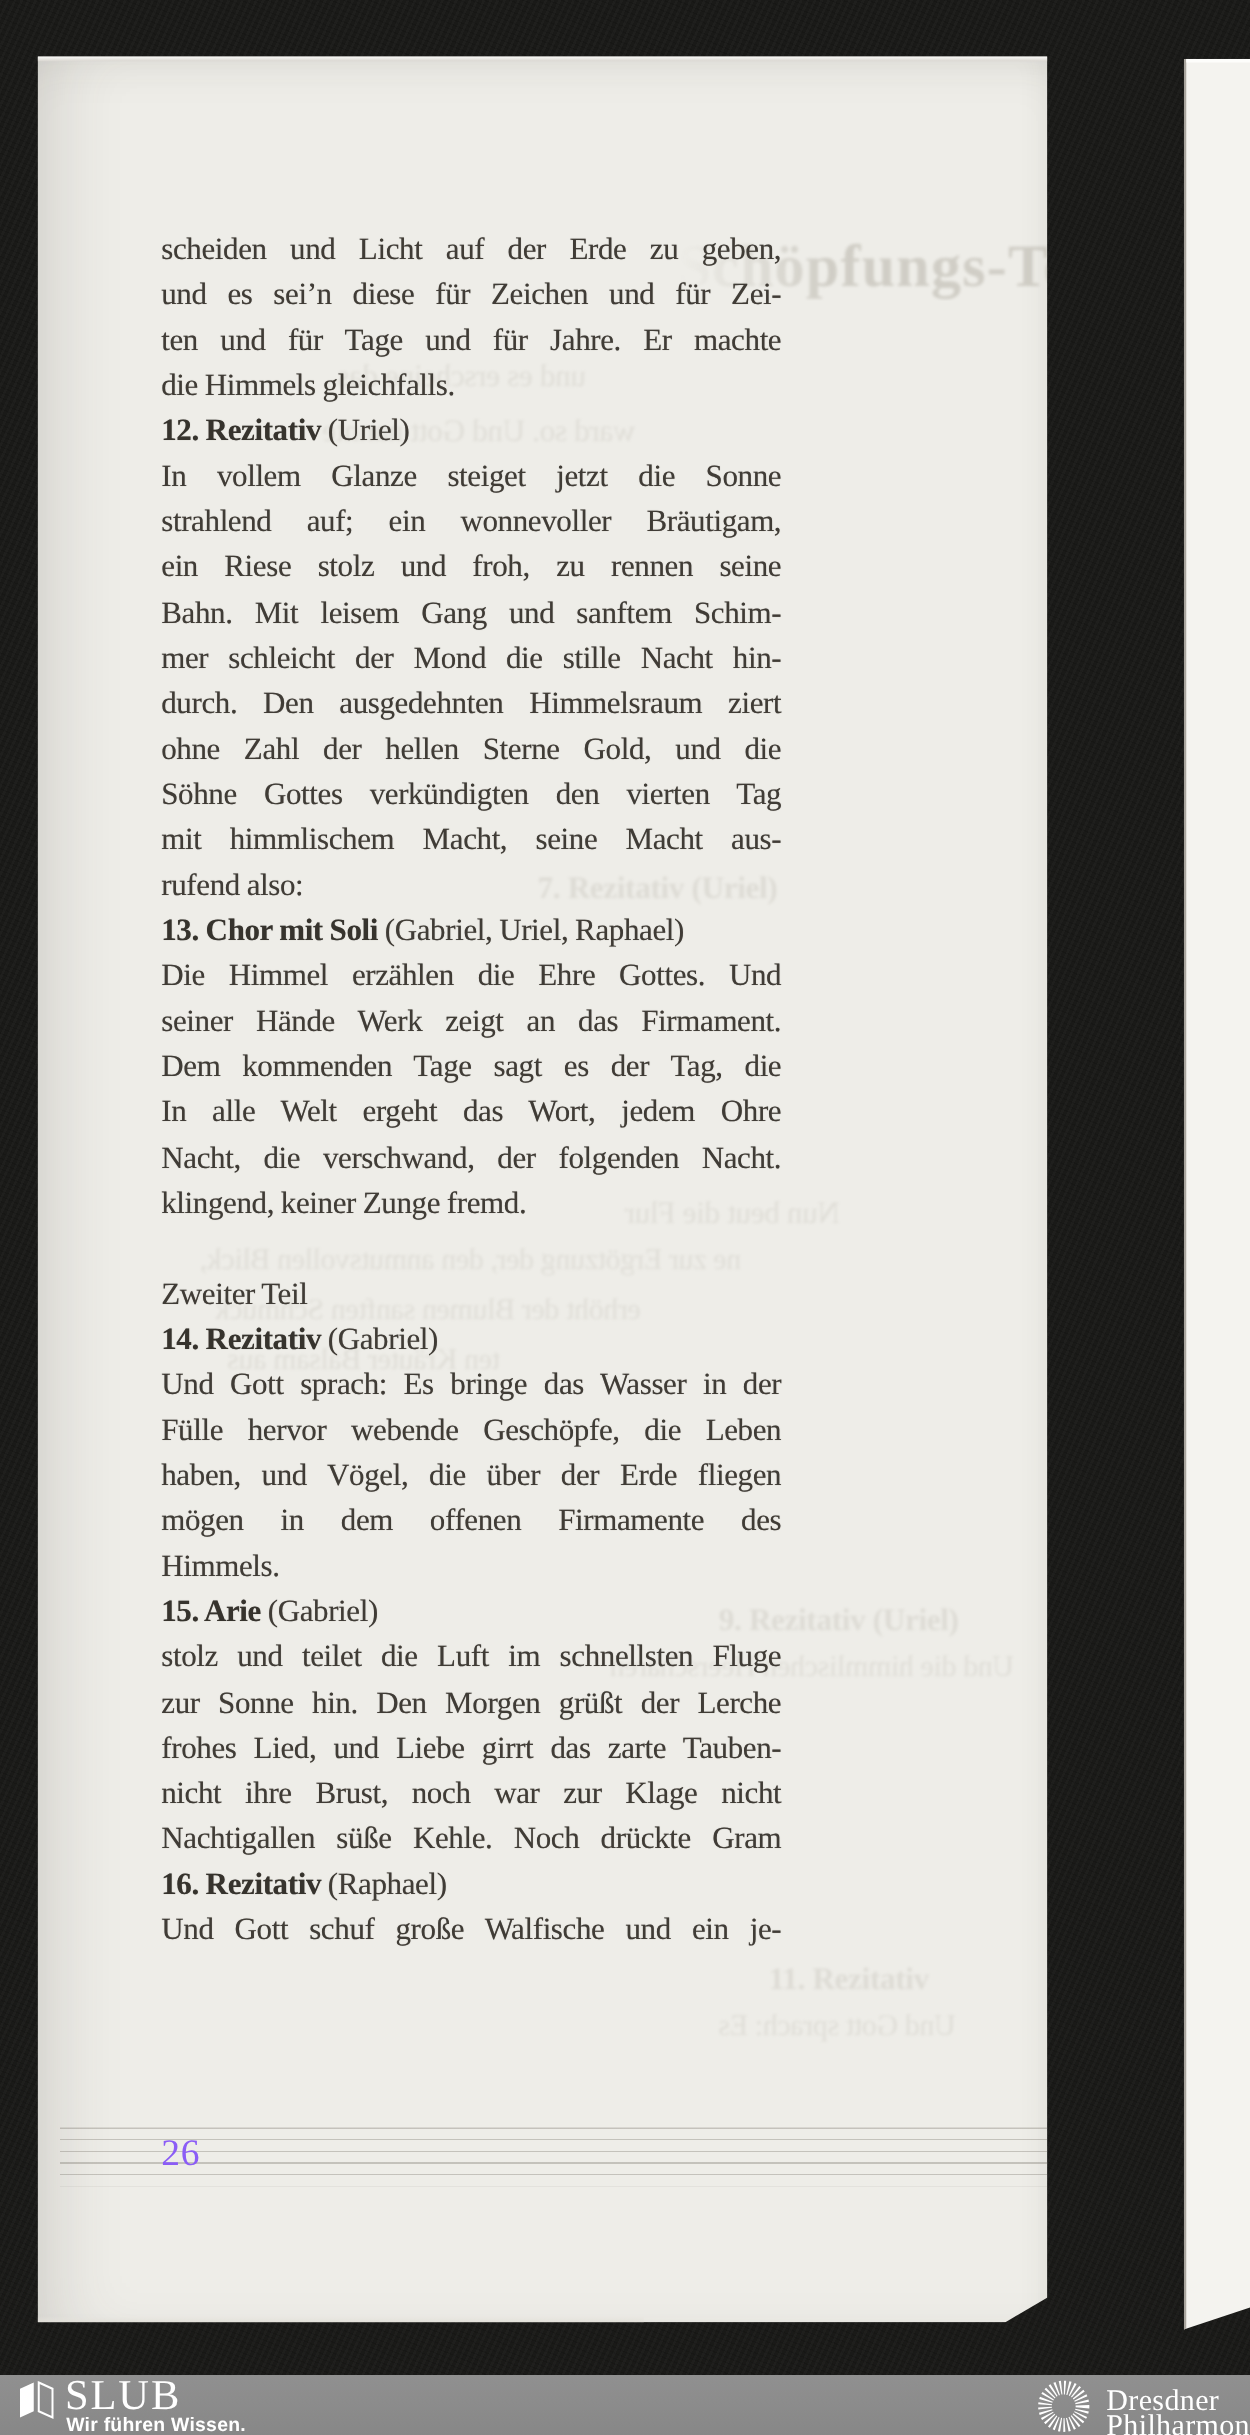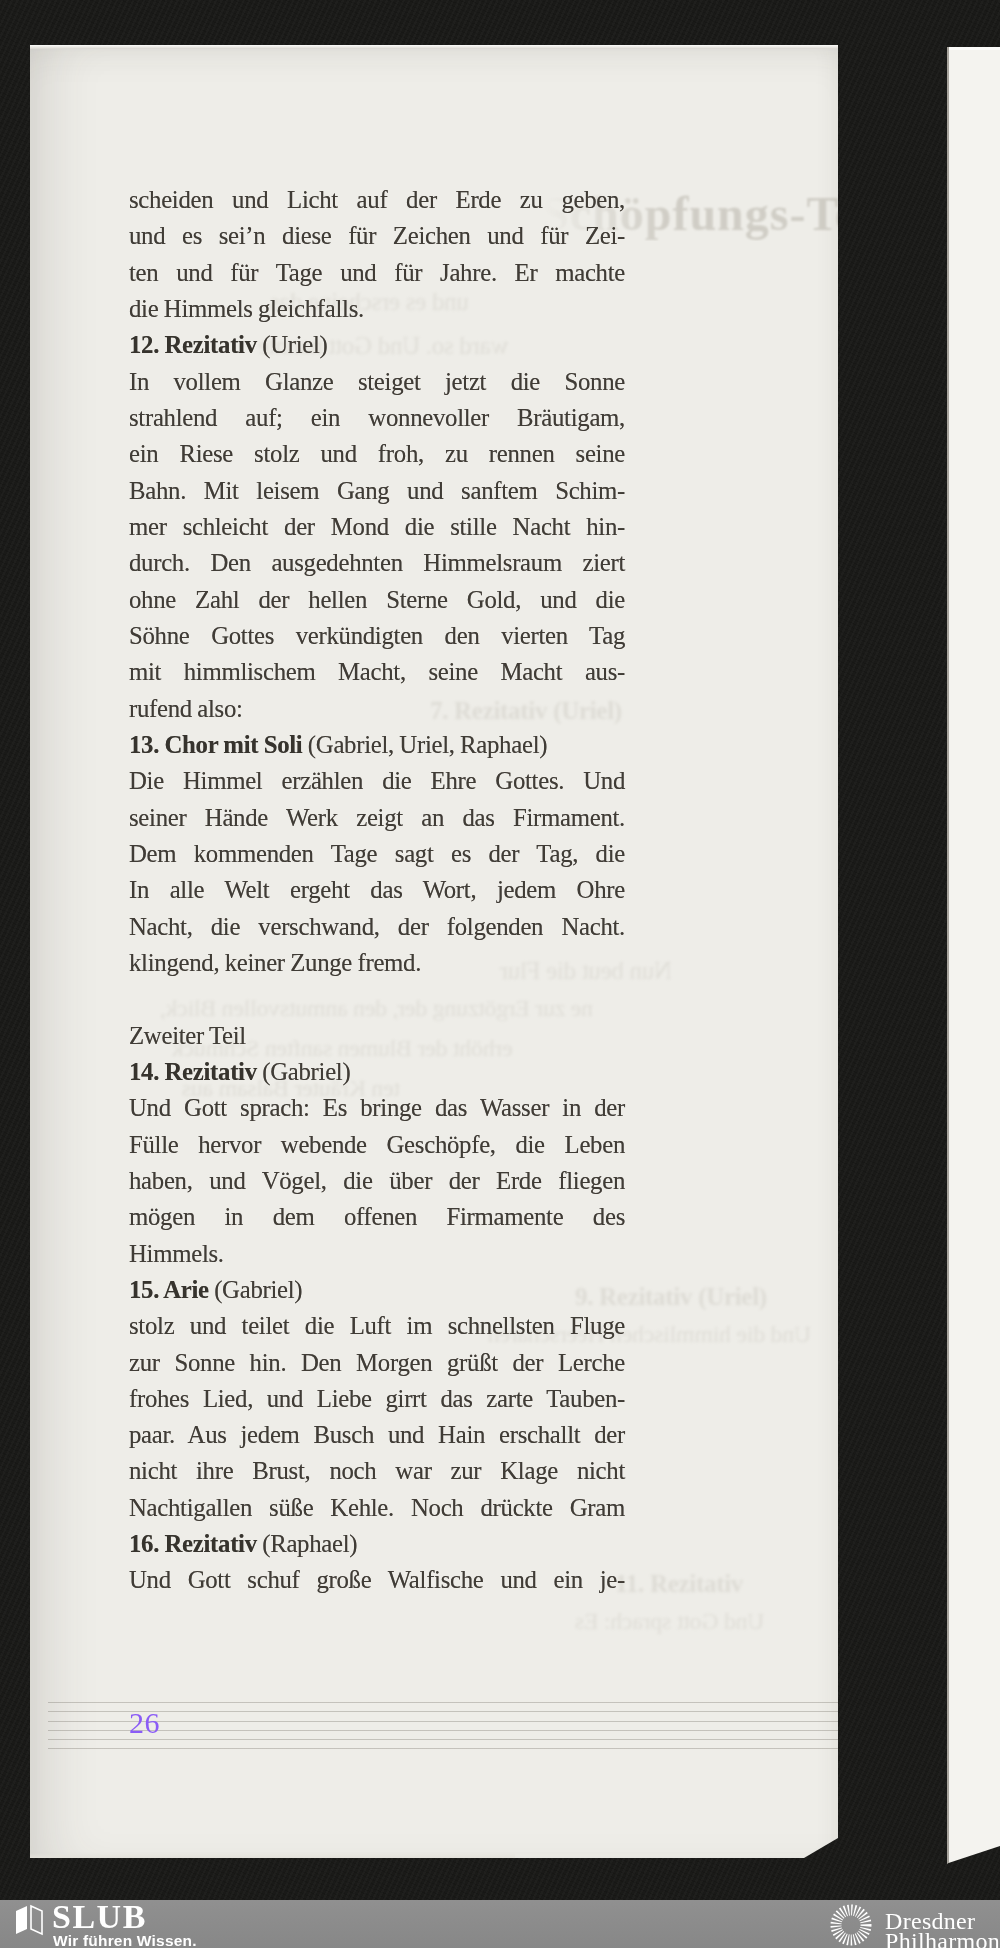--- a/index.html
+++ b/index.html
@@ -89,21 +89,21 @@
   
   .footer-bar{
     position:absolute;left:0;top:1900px;width:1000px;height:48px;
     background:linear-gradient(var(--footer_bar,#909090),#878787);
     color:var(--footer_text,#ffffff);
   }
   .slub-logo{position:absolute;left:14px;top:0;height:48px}
   .slub-book-icon{position:absolute;left:0;top:4px}
   .slub-wordmark{
     position:absolute;left:38px;top:-2px;
-    font-family:"Liberation Serif",serif;font-weight:700;font-size:34px;
+    font-family:"Liberation Serif",serif;font-weight:400;font-size:34px;
     letter-spacing:1.5px;
   }
   .slub-tagline{
     position:absolute;left:39px;top:32px;
     font-family:"Liberation Sans","DejaVu Sans",sans-serif;
     font-weight:700;font-size:15.5px;letter-spacing:.2px;white-space:nowrap;
   }
   .phil-logo{position:absolute;right:13px;top:0;height:48px;width:160px}
   .sunburst-icon{position:absolute;left:0;top:1px}
   .phil-name{
@@ -164,21 +164,20 @@
       <div class="tl"><b>14. Rezitativ</b> (Gabriel)</div>
       <div class="tl j">Und Gott sprach: Es bringe das Wasser in der</div>
       <div class="tl j">Fülle hervor webende Geschöpfe, die Leben</div>
       <div class="tl j">haben, und Vögel, die über der Erde fliegen</div>
       <div class="tl j">mögen in dem offenen Firmamente des</div>
       <div class="tl">Himmels.</div>
       <div class="tl"><b>15. Arie</b> (Gabriel)</div>
       <div class="tl j">stolz und teilet die Luft im schnellsten Fluge</div>
       <div class="tl j">zur Sonne hin. Den Morgen grüßt der Lerche</div>
       <div class="tl j">frohes Lied, und Liebe girrt das zarte Tauben-</div>
-      <div class="tl j">paar. Aus jedem Busch und Hain erschallt der</div>
       <div class="tl j">nicht ihre Brust, noch war zur Klage nicht</div>
       <div class="tl j">Nachtigallen süße Kehle. Noch drückte Gram</div>
       <div class="tl"><b>16. Rezitativ</b> (Raphael)</div>
       <div class="tl j">Und Gott schuf große Walfische und ein je-</div>
     </div>
 
   <div class="staff-lines"></div>
   <div class="page-number">26</div>
 </div>
 

